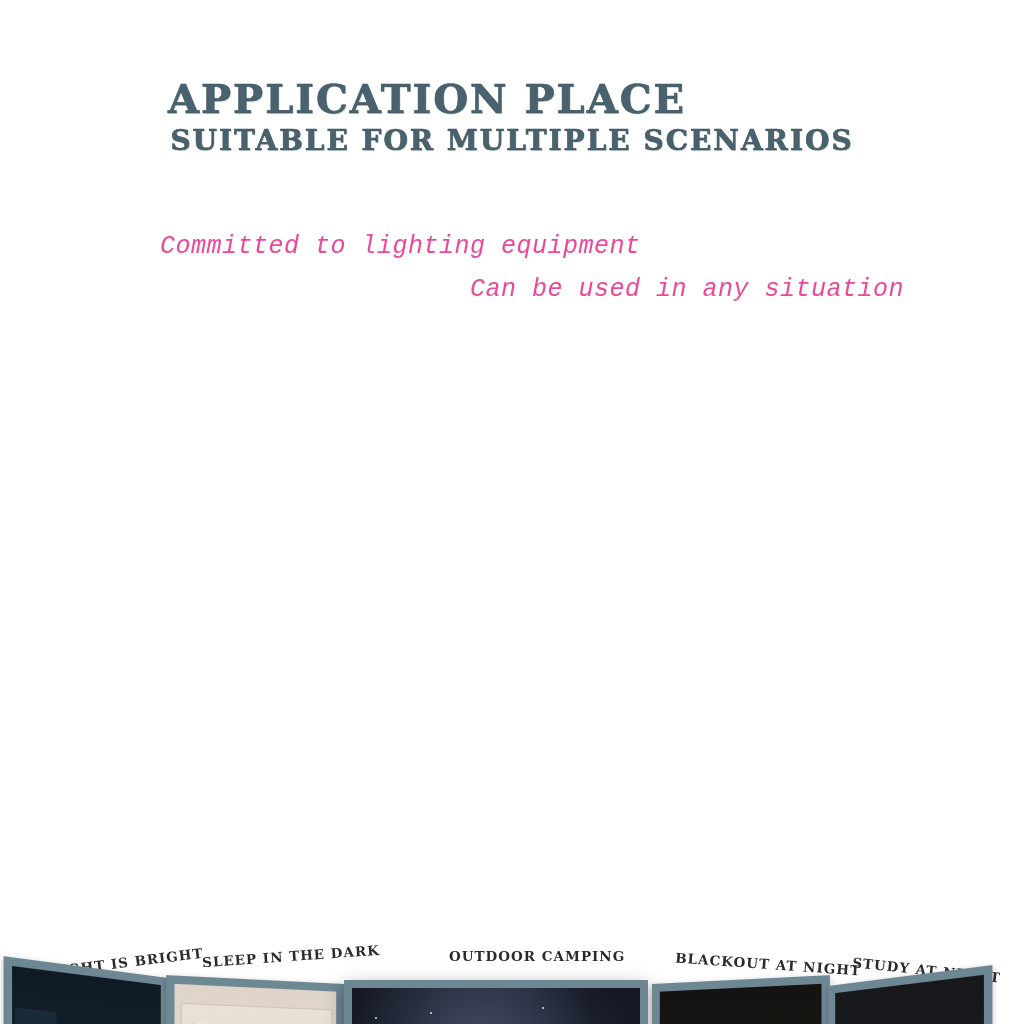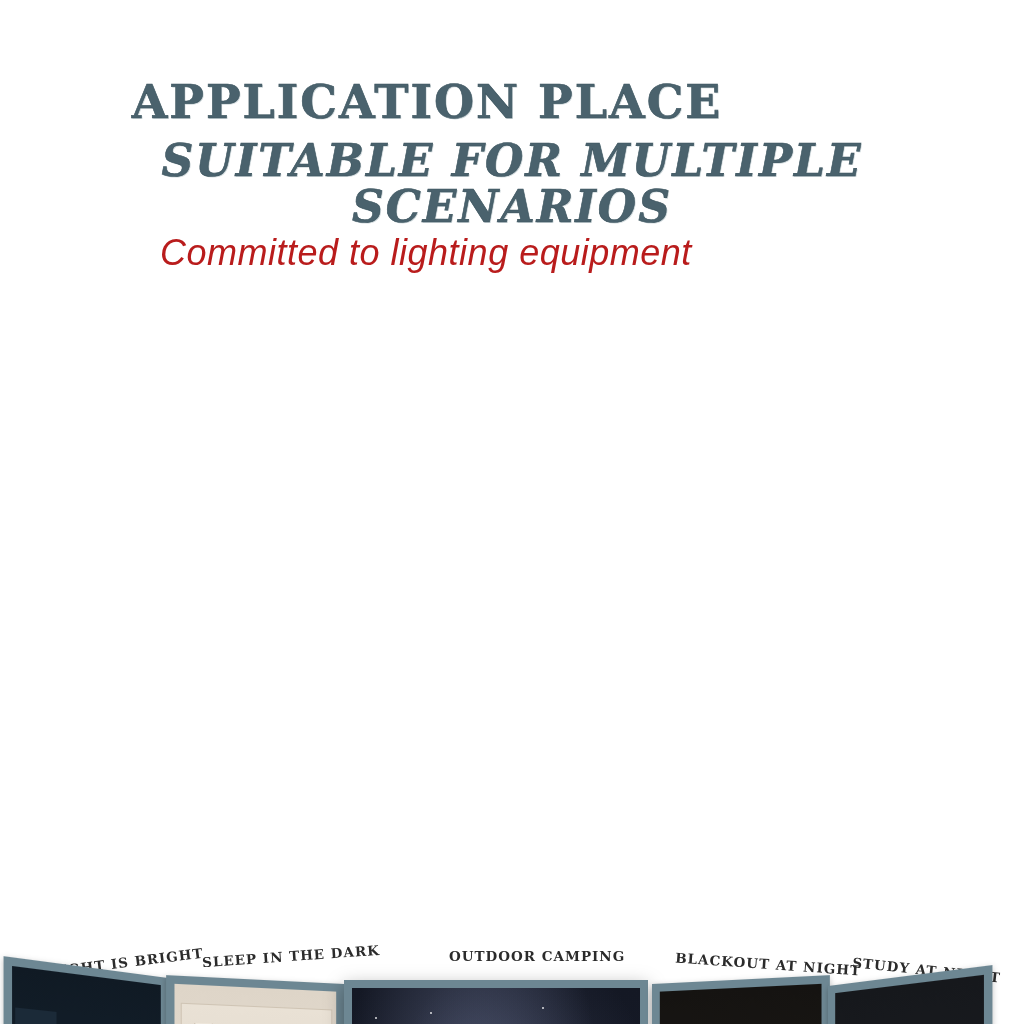--- a/index.html
+++ b/index.html
@@ -28,40 +28,39 @@
     font-family: "DejaVu Serif", serif;
     font-weight: bold;
     letter-spacing: 2px;
     color: #4a626d;
     text-transform: uppercase;
     -webkit-text-stroke: 0.6px #3d555f;
     text-shadow: 1px 1px 0 rgba(120,145,155,0.35);
     line-height: 1.05;
   }
   .headline .line1 {
-    font-size: 46px;
+    font-size: 40px;
     padding-right: 170px;
   }
   .headline .line2 {
-    font-size: 44px;
-    margin-top: 12px;
-    font-style: italic;
+    font-size: 28px;
+    margin-top: 6px;
   }
 
   .subhead {
     position: absolute;
     left: 0;
     top: 232px;
     width: 1024px;
   }
   .subhead .sline {
-    font-family: Liberation Sans, sans-serif;
+    font-family: Liberation Mono, monospace;
     font-style: italic;
-    font-size: 36px;
-    color: #b91c1c;
+    font-size: 25px;
+    color: #ec4899;
     letter-spacing: 0.5px;
   }
   .subhead .s1 { padding-left: 160px; }
   .subhead .s2 { padding-left: 470px; margin-top: 14px; }
 
   
   .gallery {
     position: absolute;
     left: 0;
     top: 380px;
@@ -183,20 +182,21 @@
 </head>
 <body>
 
 <div class="headline">
   <div class="line line1">APPLICATION PLACE</div>
   <div class="line line2">SUITABLE FOR MULTIPLE SCENARIOS</div>
 </div>
 
 <div class="subhead">
   <div class="sline s1">Committed to lighting equipment</div>
+  <div class="sline s2">Can be used in any situation</div>
 </div>
 
 <div class="gallery">
 
   <div class="panel-wrap p1">
     <div class="caption" style="left:50px; top:14px; transform:rotate(-7deg);">LIGHT IS BRIGHT</div>
     <div class="frame">
       <div class="photo">
         <div class="sc-office">
           <div class="bldg" style="left:2%;top:8%;width:26%;height:46%;"></div>

